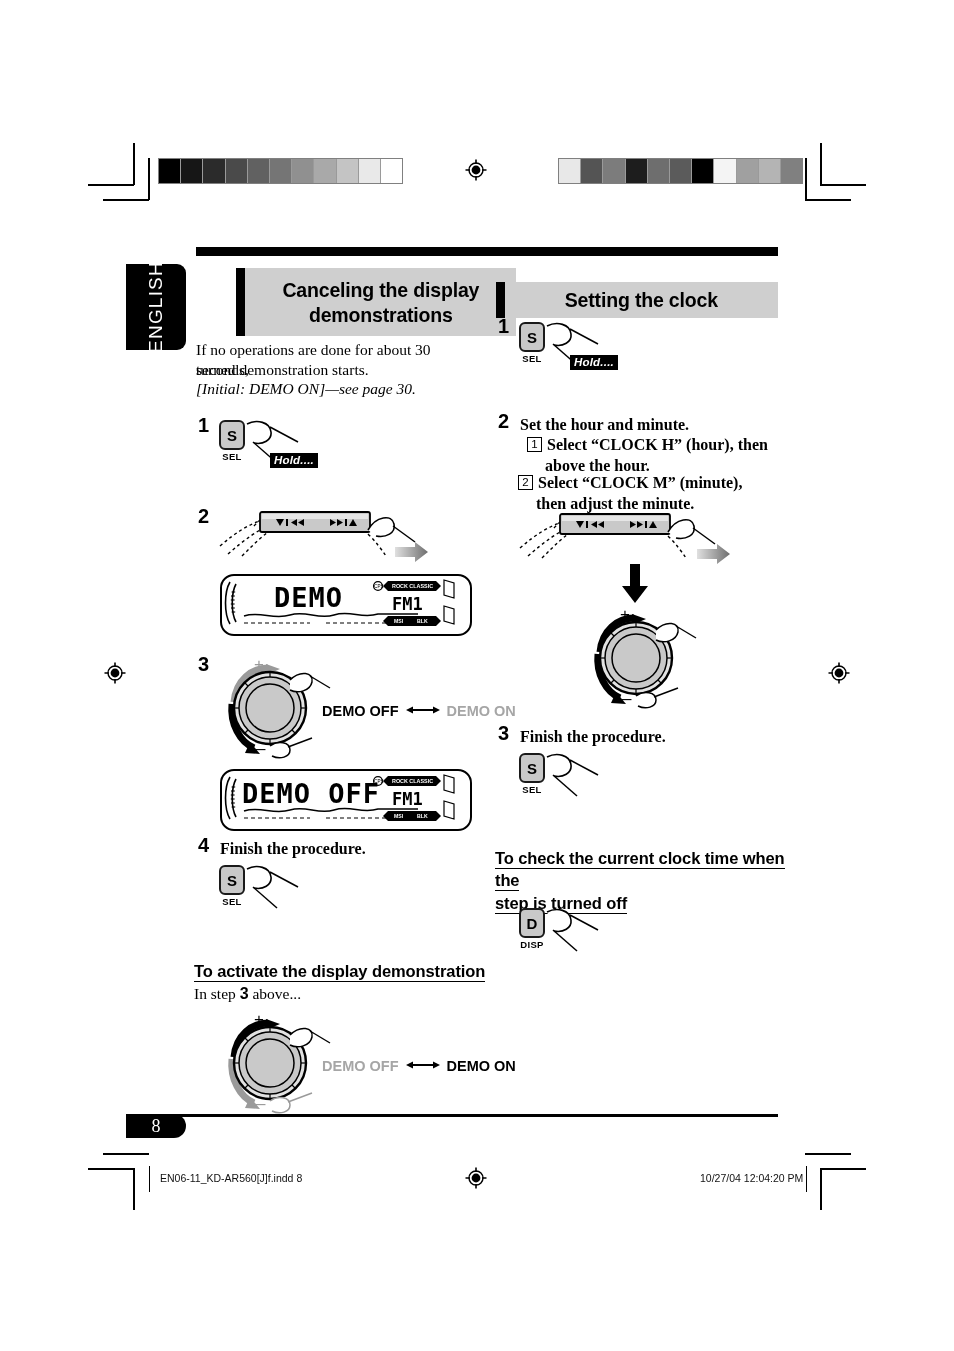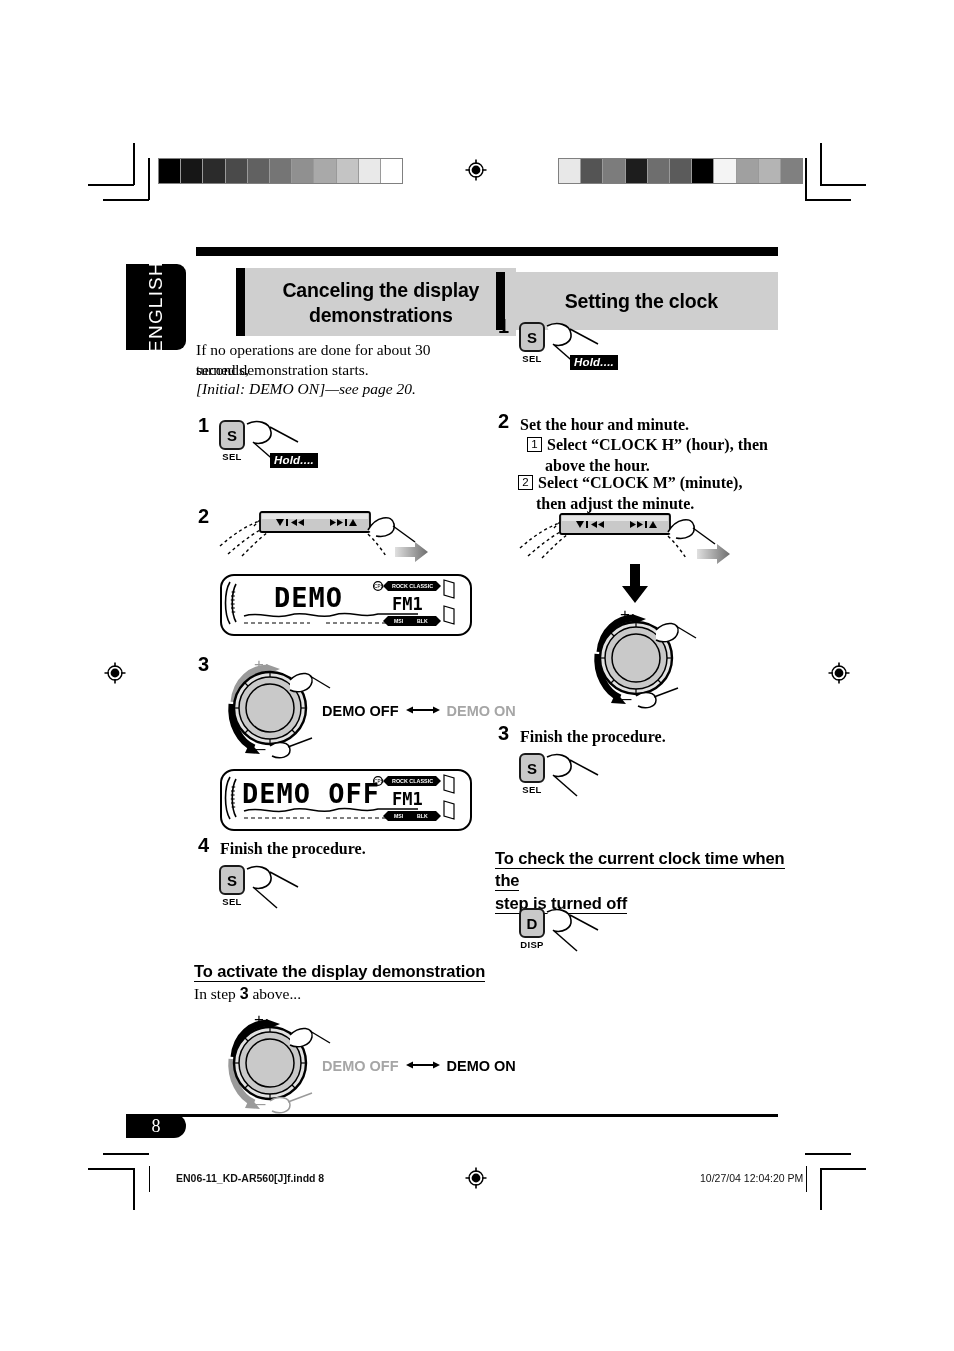--- a/index.html
+++ b/index.html
@@ -206,21 +206,21 @@
   <div class="body">
     <h2>
       <span>Canceling the display</span><br>
       <span>demonstrations</span>
     </h2>
   </div>
 </div>
 
 <div class="para" style="left:196px;top:340px;width:290px;">If no operations are done for about 30 seconds,</div>
 <div class="para" style="left:196px;top:360px;width:290px;">turned demonstration starts.</div>
-<div class="para ital" style="left:196px;top:379px;width:290px;">[Initial: DEMO ON]—see page 20.</div>
+<div class="para ital" style="left:196px;top:379px;width:290px;">[Initial: DEMO ON]—see page 30.</div>
 
 <div class="stepnum" style="left:198px;top:414px;">1</div>
 <div class="keybtn" style="left:219px;top:420px;">
   <div class="cap">S</div>
   <div class="sub">SEL</div>
 </div>
 <div class="abs" style="left:243px;top:418px;">
   <svg width="60" height="52" viewBox="0 0 60 52">
     <path d="M4 6 C14 1, 27 4, 28 14 C29 22, 20 27, 11 25" fill="#fff" stroke="#000" stroke-width="1.6"></path>
     <path d="M27 9 L55 24" stroke="#000" stroke-width="1.5" fill="none"></path>
@@ -426,21 +426,21 @@
   <span>
     <svg width="34" height="12" viewBox="0 0 34 12">
         <path d="M6 6 H28" stroke="#000" stroke-width="2"></path>
         <path d="M0 6 L7 2.5 L7 9.5 Z" fill="#000"></path>
         <path d="M34 6 L27 2.5 L27 9.5 Z" fill="#000"></path>
       </svg>
   </span>
   <span class="on">DEMO ON</span>
 </div>
 
-<div class="secthead" style="left:496px;top:272px;width:282px;height:58px;">
+<div class="secthead" style="left:496px;top:282px;width:282px;height:36px;">
   <div class="bar"></div>
   <div class="body">
     <h2><span>Setting the clock</span></h2>
   </div>
 </div>
 
 <div class="stepnum" style="left:498px;top:315px;">1</div>
 <div class="keybtn" style="left:519px;top:322px;">
   <div class="cap">S</div>
   <div class="sub">SEL</div>
@@ -561,15 +561,15 @@
     <path d="M10 24 L34 45" stroke="#000" stroke-width="1.5" fill="none"></path>
   </svg>
 </div>
 
 <div class="botrule" style="left:126px;top:1114px;width:652px;height:2.5px;"></div>
 <div class="pagenum" style="left:126px;top:1114px;width:60px;height:24px;">
   <span>8</span>
 </div>
 
 <div class="footrule" style="left:149px;top:1166px;height:26px;"></div>
-<div class="footer" style="left:176px;top:1172px;font-weight:bold;">EN06-11_KD-AR560[J]f.indd   8</div>
+<div class="footer" style="left:160px;top:1172px;">EN06-11_KD-AR560[J]f.indd   8</div>
 <div class="footer" style="left:700px;top:1172px;">10/27/04   12:04:20 PM</div>
 <div class="footrule" style="left:806px;top:1166px;height:26px;"></div>
 
 </body></html>

